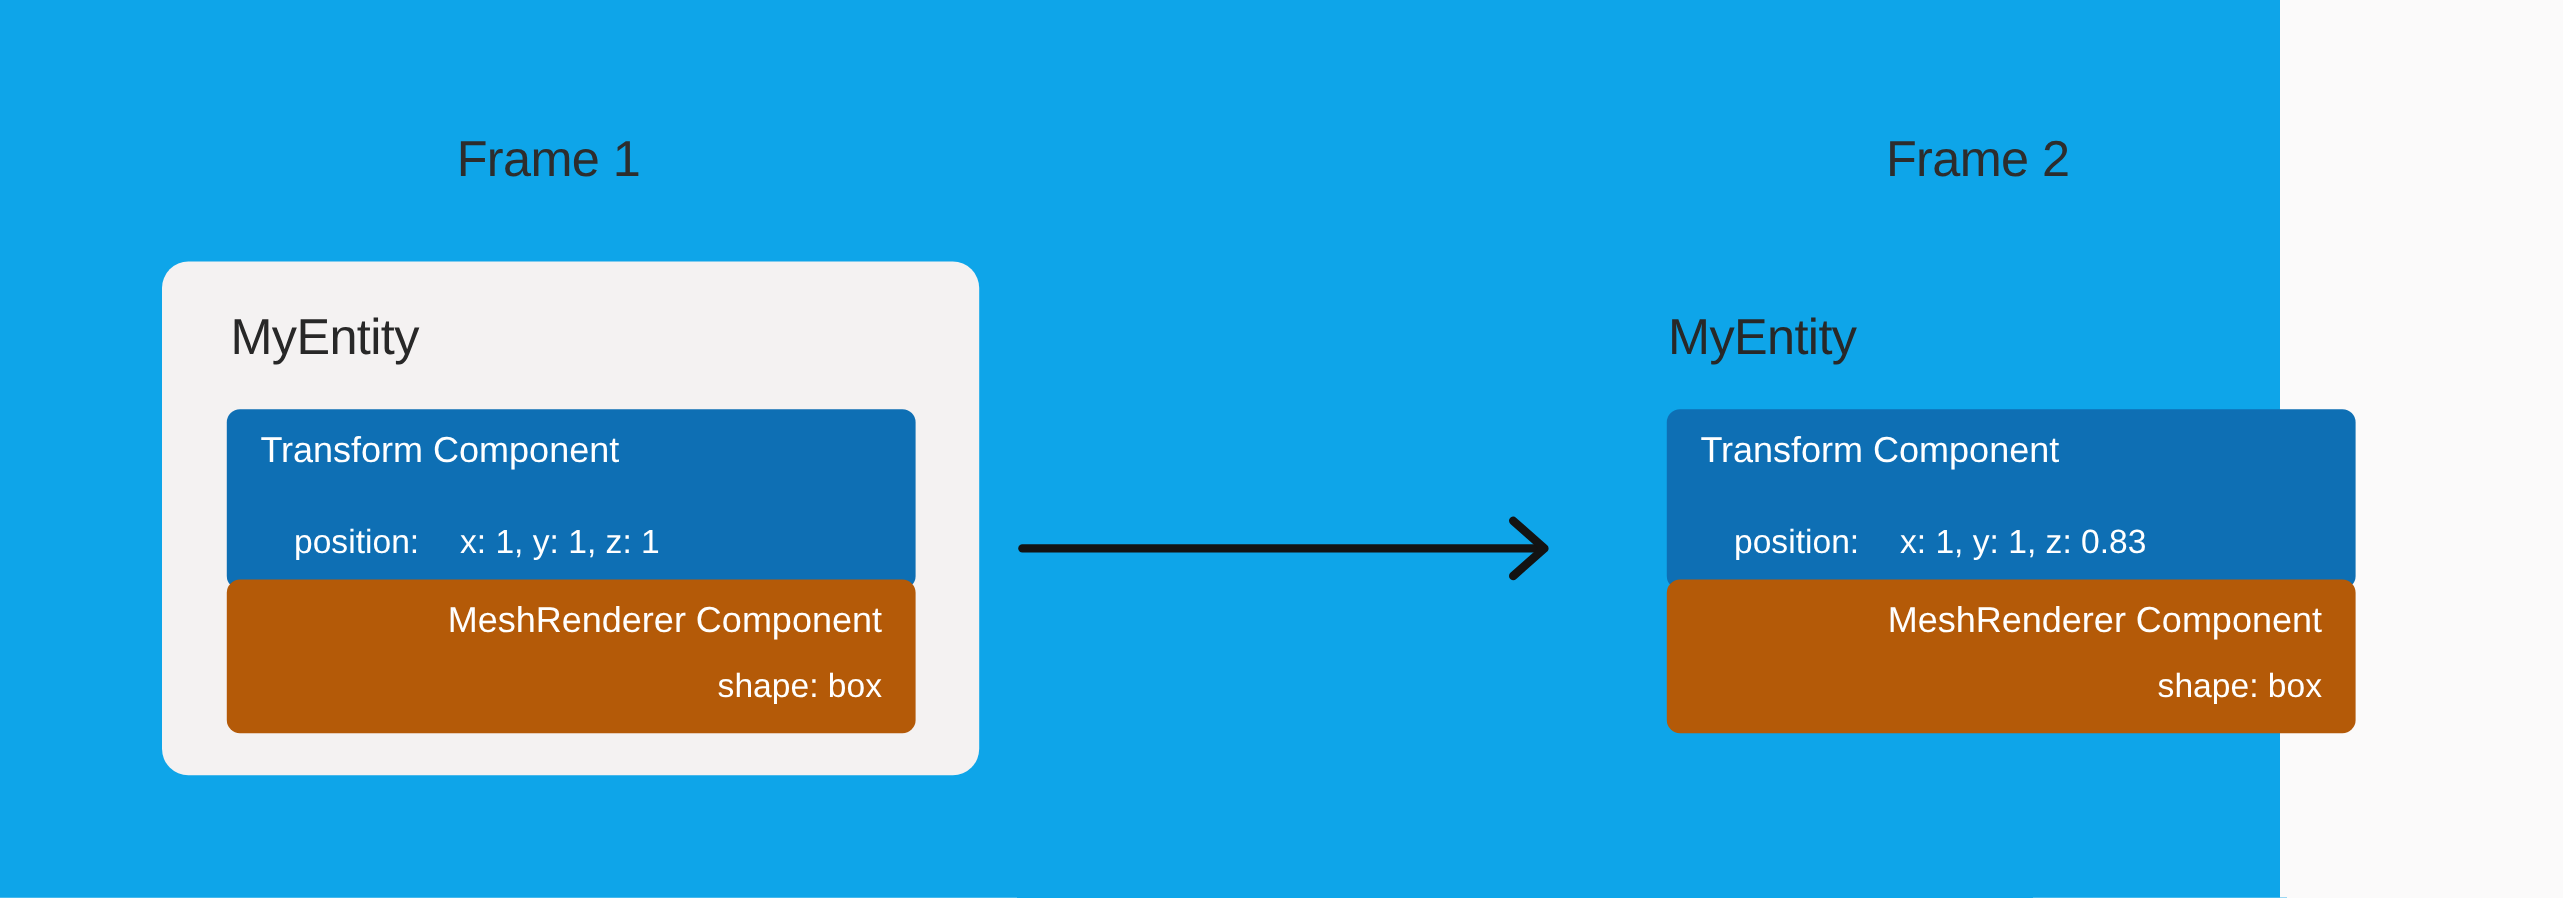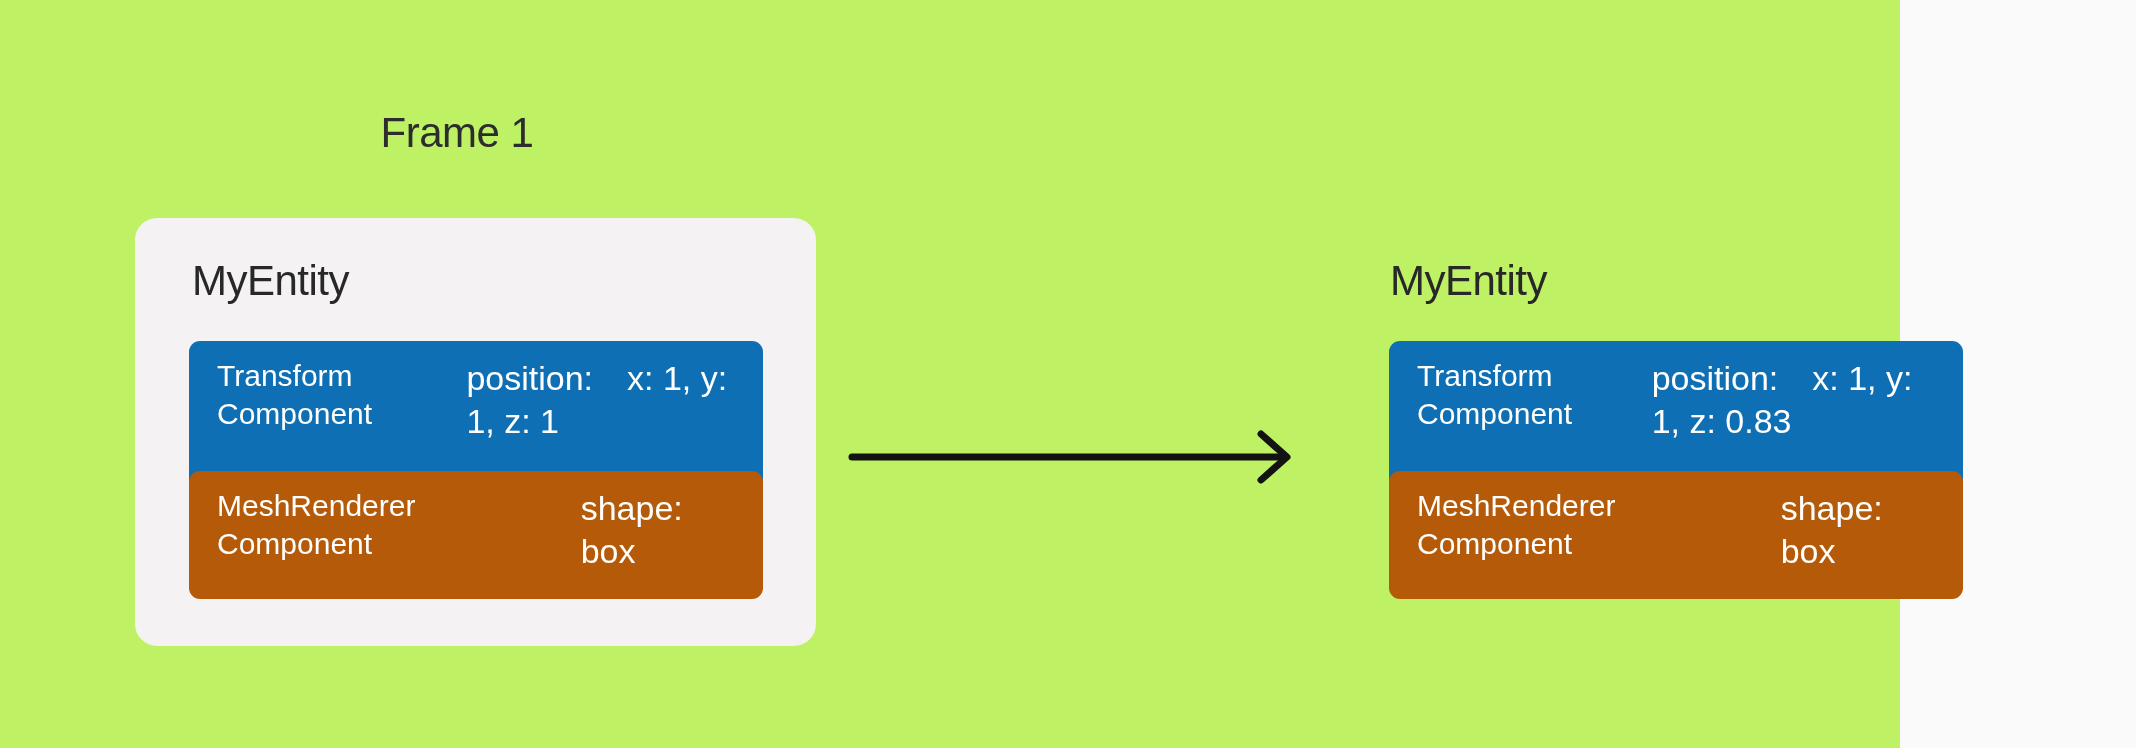--- a/index.html
+++ b/index.html
@@ -5,21 +5,21 @@
   html, body { margin: 0; padding: 0; }
   body {
     width: 2136px; height: 748px;
     background: #fbfafa;
     font-family: "Liberation Sans", sans-serif;
     overflow: hidden;
   }
   .canvas {
     position: relative;
     width: 1900px; height: 748px;
-    background: #bef264;
+    background: #0ea5e9;
   }
 
   
   .frame-label, .system-label {
     position: absolute;
     width: 400px;
     text-align: center;
     font-size: 42px;
     line-height: 1;
     color: #2d2d2d;
@@ -52,29 +52,29 @@
 
   
   .component {
     position: absolute;
     width: 574px;
     box-sizing: border-box;
     padding: 16px 28px 22px 28px;
     border-radius: 11px;
     color: #ffffff;
     display: flex;
-    flex-direction: row;
+    flex-direction: column;
     justify-content: space-between;
   }
   .component .title { font-size: 30px; line-height: 1.25; }
-  .component .prop  { font-size: 34px; line-height: 1.25; padding-left: 28px; }
+  .component .prop  { font-size: 28px; line-height: 1.25; padding-left: 28px; }
   .prop .value { margin-left: 34px; }
 
   .transform { background: #0e6fb4; height: 150px; top: 341px; }
-  .mesh      { background: #b45a08; height: 128px; top: 471px; }
+  .mesh      { background: #b45a08; height: 128px; top: 483px; align-items: flex-end; }
   .stack-left  .component { left: 189px; }
   .stack-right .component { left: 1389px; }
 
   
   .arrow-svg {
     position: absolute;
     left: 840px; top: 417px;
     width: 470px; height: 80px;
   }
   .arrow-svg line, .arrow-svg polyline {
@@ -84,20 +84,21 @@
     stroke-linecap: round;
     stroke-linejoin: round;
   }
 </style>
 </head>
 <body>
 
 <div class="canvas">
 
   <div class="frame-label left">Frame 1</div>
+  <div class="frame-label right">Frame 2</div>
 
   <div class="entity-card"></div>
 
   <div class="entity-name left">MyEntity</div>
 
   <div class="stack-left">
     <div class="component transform">
       <div class="title">Transform Component</div>
       <div class="prop">
         <span>position:</span><span class="value">x: 1, y: 1, z: 1</span>

